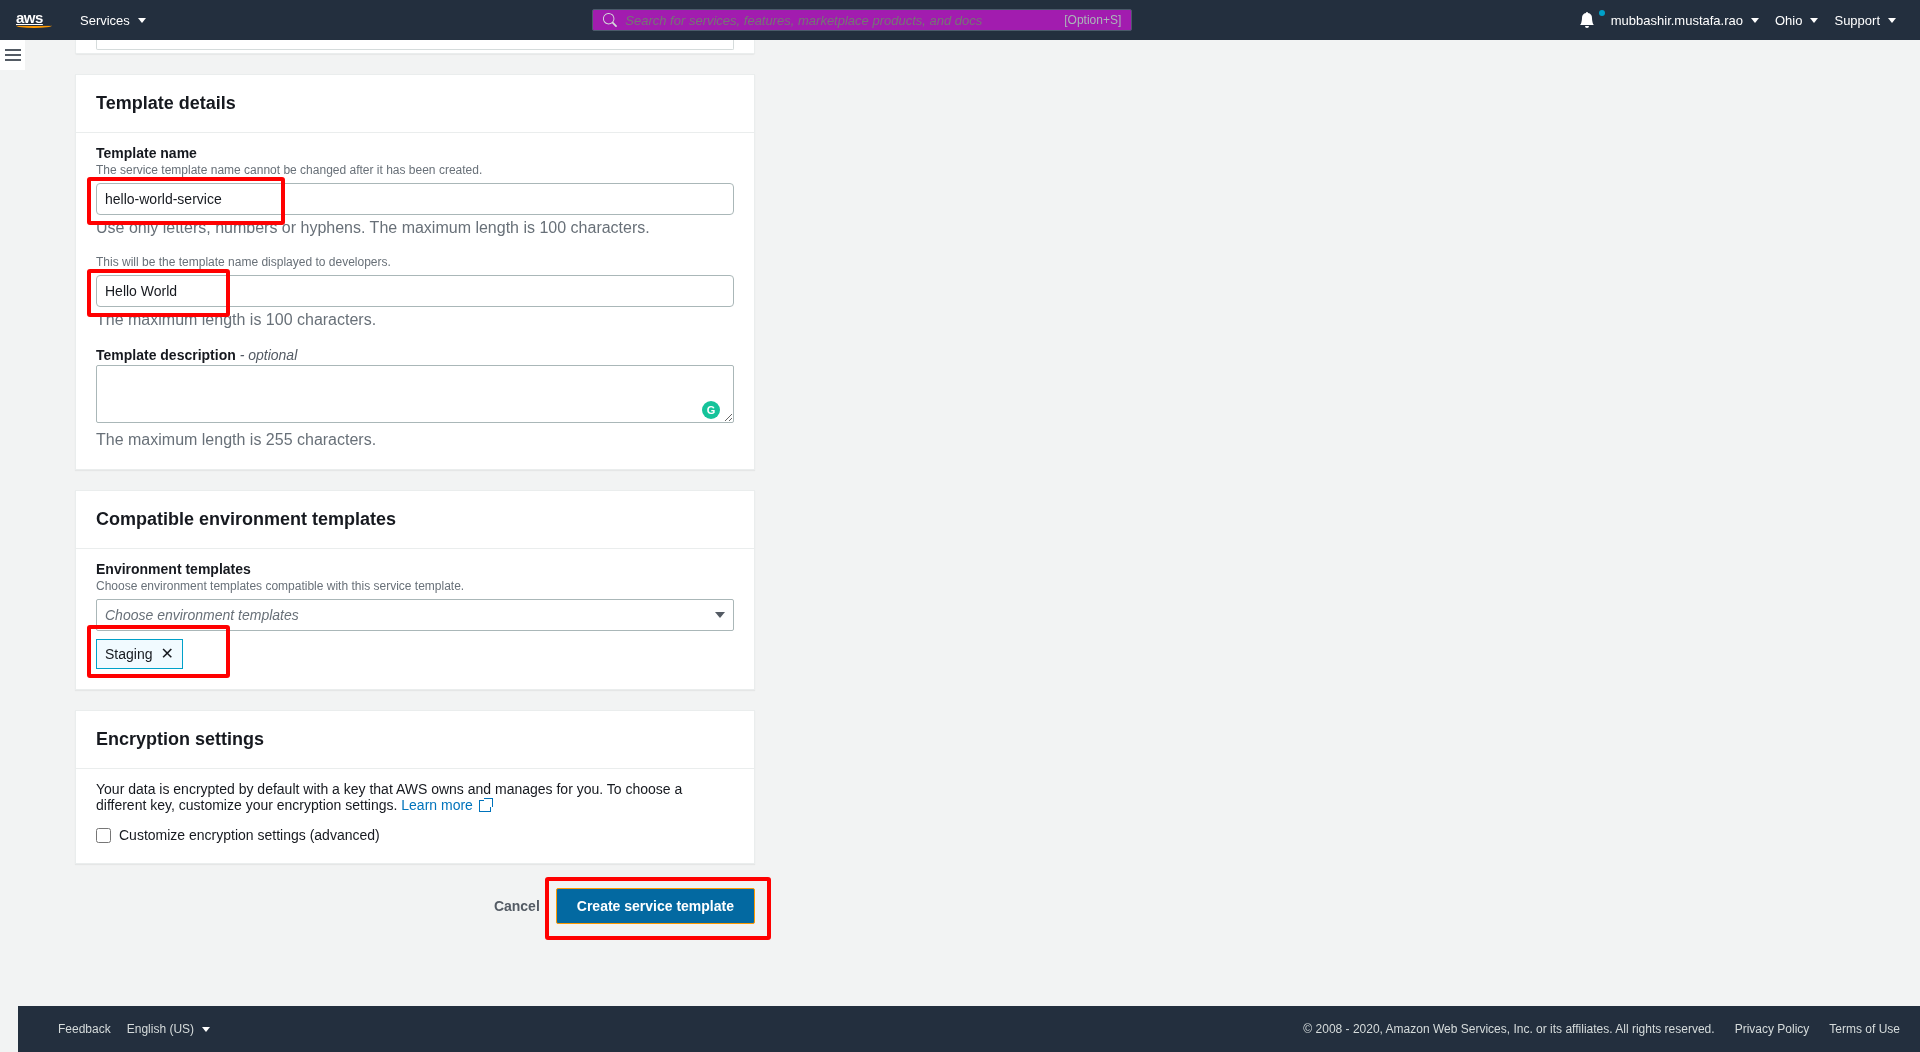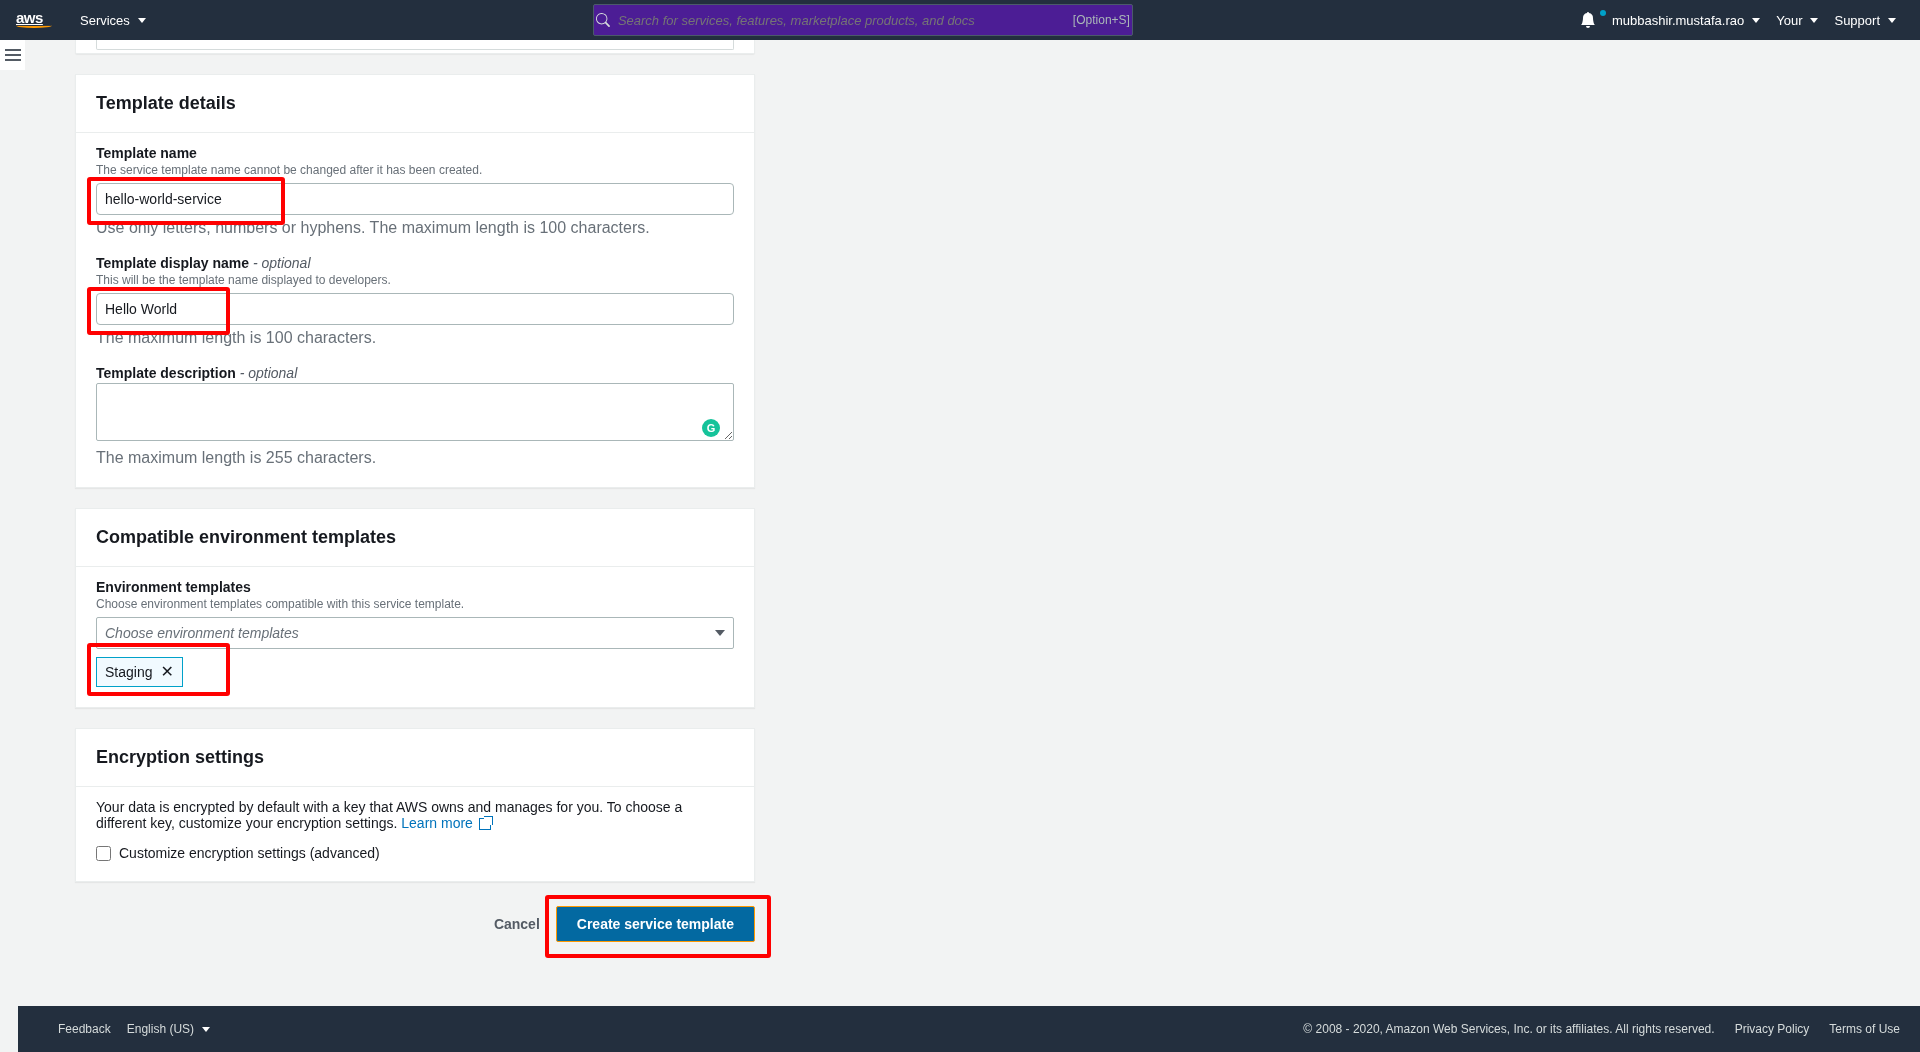--- a/index.html
+++ b/index.html
@@ -5,21 +5,21 @@
 * { box-sizing: border-box; margin: 0; padding: 0; font-family: "Amazon Ember", "Helvetica Neue", Arial, sans-serif; }
 body { background: #f2f3f3; width: 1920px; height: 1052px; overflow: hidden; position: relative; }
 
 
 .topnav { background: #232f3e; height: 40px; display: flex; align-items: center; padding: 0 16px; color: #fff; font-size: 13px; }
 .aws-logo { width: 36px; height: 20px; margin-right: 20px; display: flex; flex-direction: column; justify-content: center; }
 .aws-logo-text { font-weight: bold; font-size: 15px; letter-spacing: -0.5px; color:#fff; line-height:12px;text-decoration:underline;}
 .aws-logo-smile { height: 5px; border-bottom: 2px solid #ff9900; border-radius: 0 0 50% 50%; margin-top:-1px;}
 .nav-item { display: flex; align-items: center; gap: 4px; cursor: pointer; padding: 0 8px; }
 .nav-spacer { flex: 1; }
-.search-box { background: #4c1d95; border: 1px solid #4b5a6a; height: 32px; display: flex; align-items: center; padding: 0 2px; width: 540px; border-radius: 2px; margin: 0 auto; }
+.search-box { background: #a21caf; border: 1px solid #4b5a6a; height: 22px; display: flex; align-items: center; padding: 0 10px; width: 540px; border-radius: 2px; margin: 0 auto; }
 .search-box input { background: transparent; border: none; color: #aab7b8; font-style: italic; font-size: 13px; flex: 1; outline: none; }
 .search-kbd { color: #aab7b8; font-size: 12px; }
 .search-icon-svg { color:#d5dbdb; margin-right:8px; }
 .caret-down { width: 0; height: 0; border-left: 4px solid transparent; border-right: 4px solid transparent; border-top: 5px solid #fff; display:inline-block; margin-left:4px;}
 .bell { position: relative; }
 .bell-dot { position: absolute; top: -2px; right: -2px; width: 6px; height: 6px; background: #00a1c9; border-radius: 50%; }
 
 
 .hamburger-bar { position: absolute; top: 40px; left: 0; width: 25px; height: 30px; display:flex; align-items:center; justify-content:center; background:#fff; }
 .hamburger-icon { width: 16px; height: 12px; display:flex; flex-direction:column; justify-content:space-between; }
@@ -99,21 +99,21 @@
     <svg width="16" height="16" viewBox="0 0 16 16" fill="#fff">
         <path d="M8 16a2 2 0 0 0 2-2H6a2 2 0 0 0 2 2zm.995-14.901a1 1 0 1 0-1.99 0A5 5 0 0 0 3 6c0 1.098-.5 6-2 7h14c-1.5-1-2-5.902-2-7a5 5 0 0 0-4.005-4.901z"></path>
       </svg>
     <span class="bell-dot"></span>
   </div>
   <div class="nav-item">
     <span>mubbashir.mustafa.rao</span>
     <span class="caret-down"></span>
   </div>
   <div class="nav-item">
-    <span>Your</span>
+    <span>Ohio</span>
     <span class="caret-down"></span>
   </div>
   <div class="nav-item">
     <span>Support</span>
     <span class="caret-down"></span>
   </div>
 </div>
 
 <div class="hamburger-bar">
   <div class="hamburger-icon">
@@ -135,23 +135,20 @@
       <div class="form-group">
         <div class="form-label">Template name</div>
         <div class="form-hint">The service template name cannot be changed after it has been created.</div>
         <div class="highlight-red hl-input1">
           <input class="form-input" type="text" value="hello-world-service" style="">
         </div>
         <div class="form-help">Use only letters, numbers or hyphens. The maximum length is 100 characters.</div>
       </div>
 
       <div class="form-group">
-        <div class="form-label">
-          <span>Template display name</span><span class="optional"> - optional</span>
-        </div>
         <div class="form-hint">This will be the template name displayed to developers.</div>
         <div class="highlight-red hl-input2">
           <input class="form-input" type="text" value="Hello World" style="">
         </div>
         <div class="form-help">The maximum length is 100 characters.</div>
       </div>
 
       <div class="form-group" style="margin-bottom:0; position:relative;">
         <div class="form-label">
           <span>Template description</span><span class="optional"> - optional</span>

